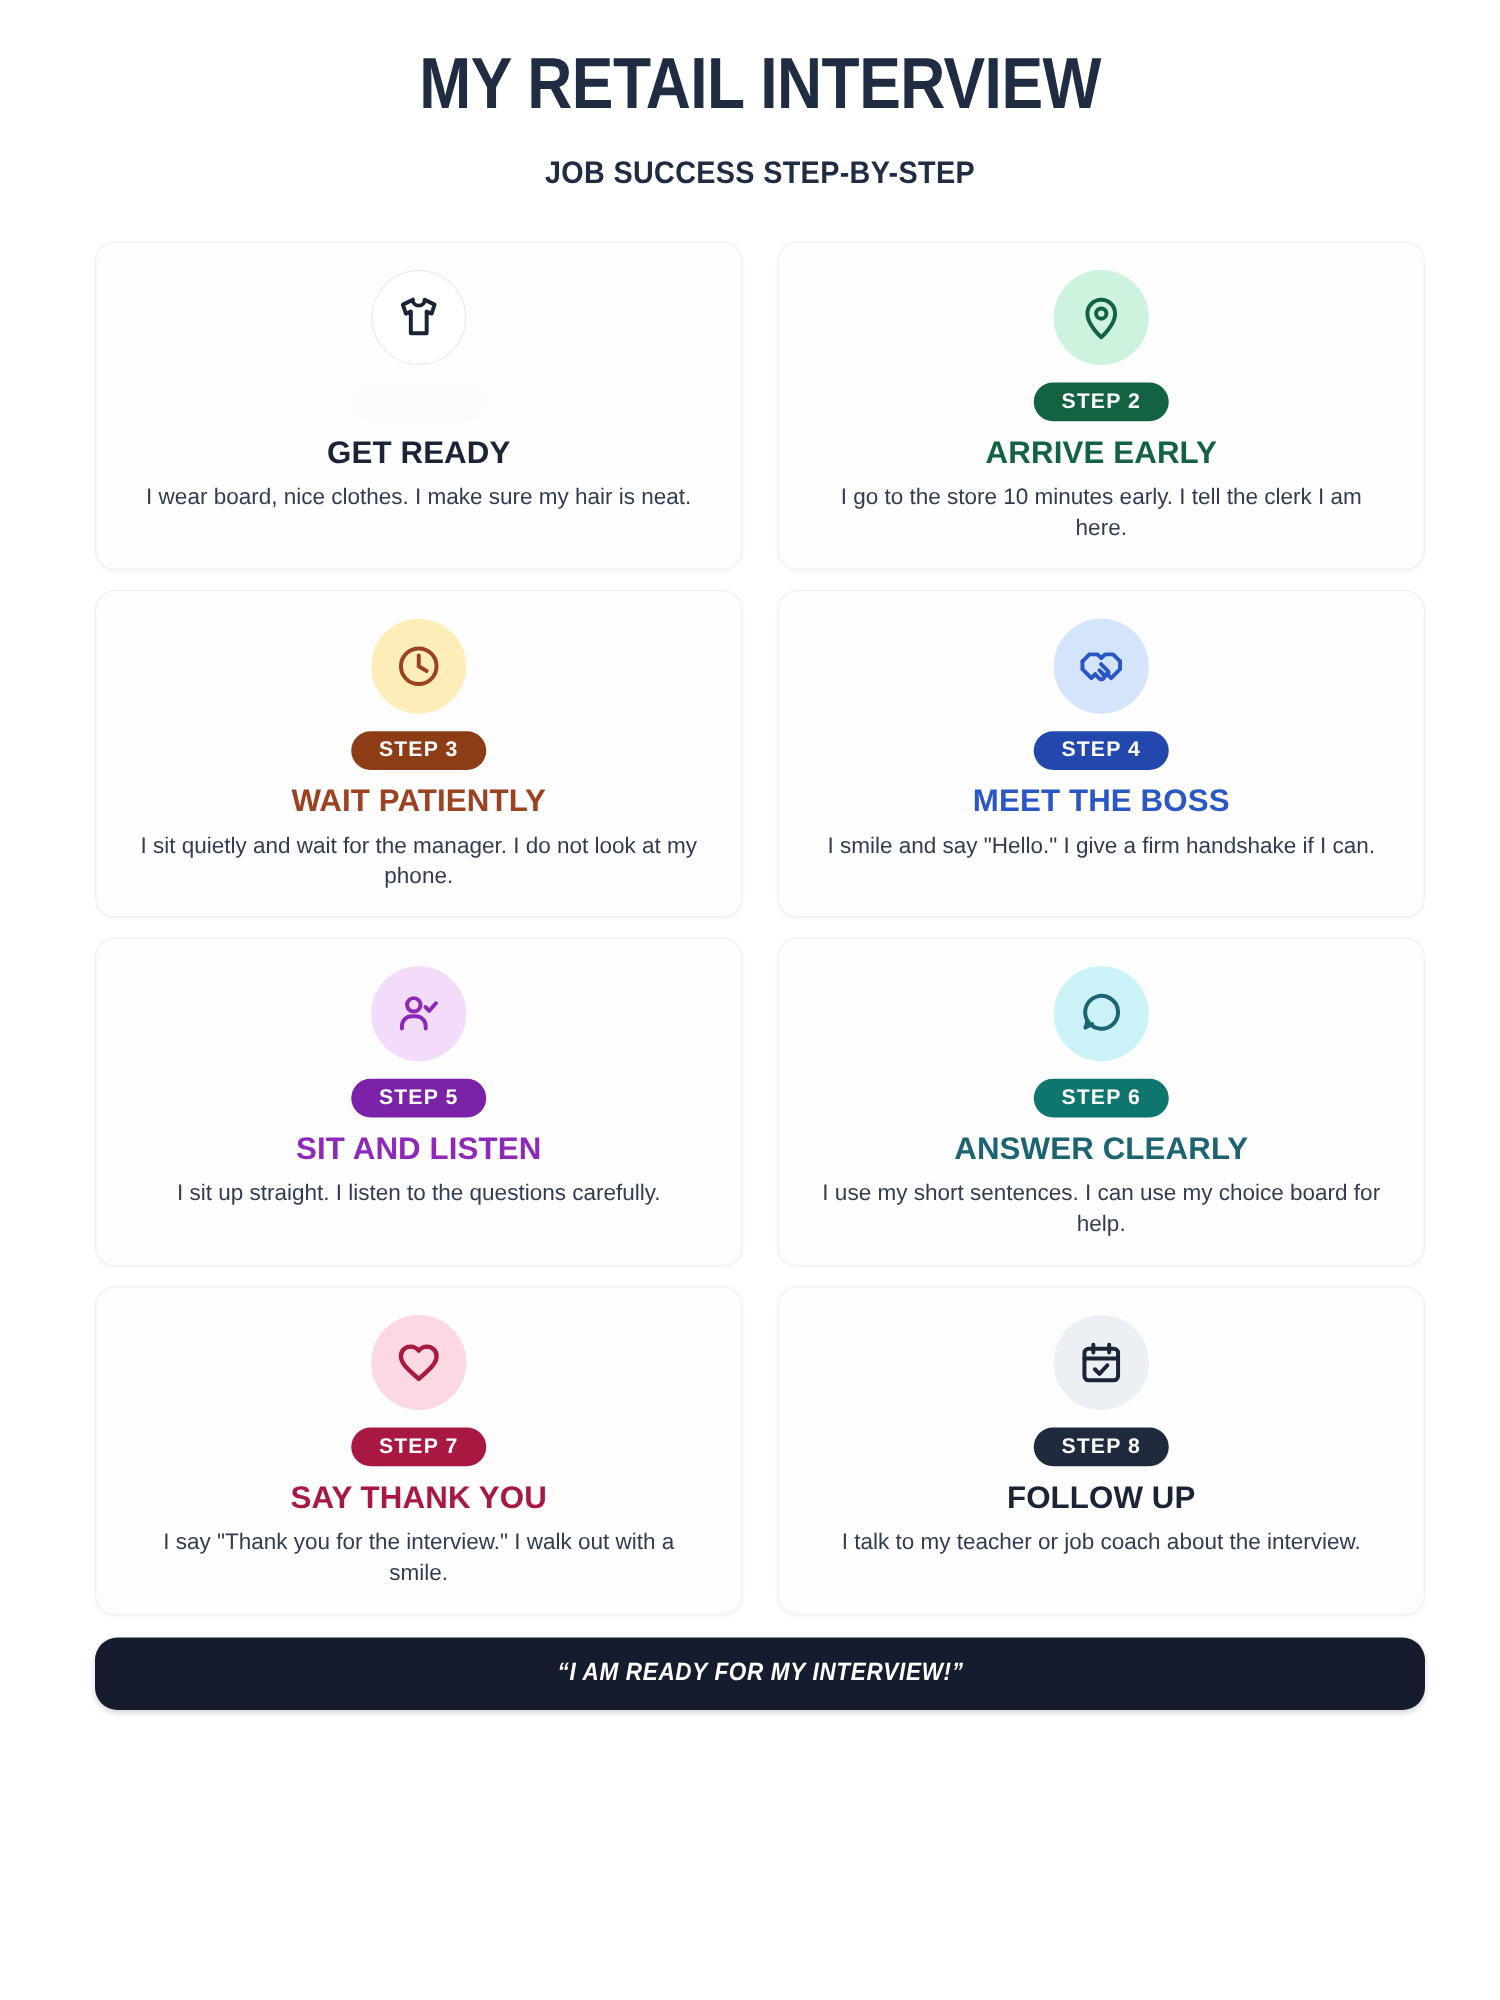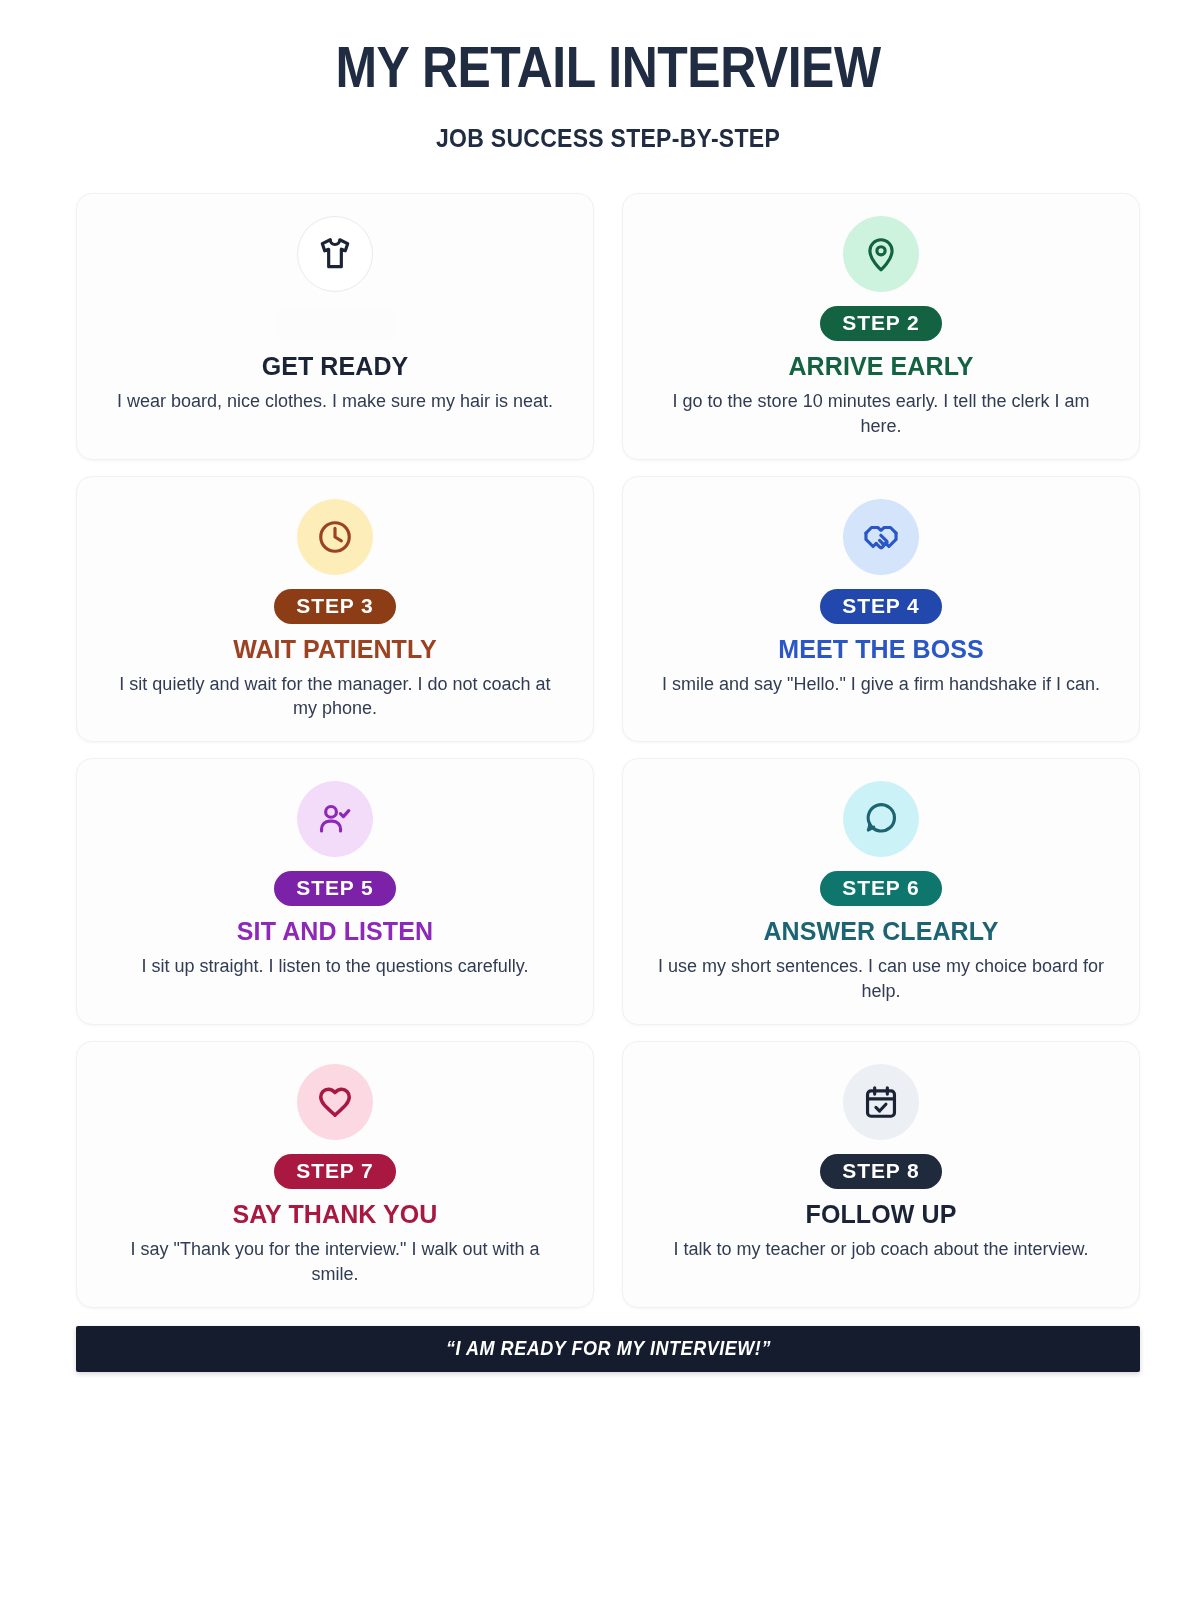--- a/index.html
+++ b/index.html
@@ -89,21 +89,21 @@
     width: 38px;
     height: 38px;
     display: block;
   }
 
   .step-badge {
     margin-top: 14px;
     display: inline-block;
     padding: 5px 22px 6px 22px;
     border-radius: 999px;
-    font-size: 21px;
+    font-size: 17px;
     font-weight: 700;
     letter-spacing: 0.9px;
     color: #ffffff;
     text-transform: uppercase;
     white-space: nowrap;
   }
 
   .card-title {
     margin-top: 11px;
     font-size: 25px;
@@ -119,22 +119,22 @@
     line-height: 1.38;
     color: #313c52;
     text-align: center;
     max-width: 460px;
   }
 
   
   .footer-banner {
     margin-top: 18px;
     background: #141c2e;
-    border-radius: 2px;
-    height: 46px;
+    border-radius: 18px;
+    height: 58px;
     display: flex;
     align-items: center;
     justify-content: center;
     box-shadow: 0 2px 5px rgba(20, 28, 46, 0.18);
   }
 
   .footer-text {
     font-family: "Liberation Sans Narrow", "Liberation Sans", sans-serif;
     font-size: 20px;
     font-weight: 700;
@@ -186,21 +186,21 @@
         <div class="icon-circle" style="background: rgb(253, 238, 185); border: 1px solid rgb(253, 238, 185); color: rgb(156, 66, 33);">
           <span>
             <svg viewBox="0 0 24 24" fill="none" stroke="currentColor" stroke-width="2" stroke-linecap="round" stroke-linejoin="round">
               <circle cx="12" cy="12" r="9"></circle>
               <path d="M12 6.5V12l4 2.4"></path>
             </svg>
           </span>
         </div>
         <div class="step-badge" style="background: rgb(140, 61, 22); color: rgb(255, 255, 255);">STEP 3</div>
         <div class="card-title" style="color: rgb(156, 66, 33);">WAIT PATIENTLY</div>
-        <div class="card-desc">I sit quietly and wait for the manager. I do not coach at my phone.</div>
+        <div class="card-desc">I sit quietly and wait for the manager. I do not look at my phone.</div>
       </div>
       <div class="card">
         <div class="icon-circle" style="background: rgb(211, 228, 251); border: 1px solid rgb(211, 228, 251); color: rgb(42, 86, 198);">
           <span>
             <svg viewBox="0 0 24 24" fill="none" stroke="currentColor" stroke-width="2" stroke-linecap="round" stroke-linejoin="round">
               <path d="M2.5 9.5 6 6h4l2 1.8L14 6h4l3.5 3.5"></path>
               <path d="M21.5 9.5v4L17 18l-2.2-2.2"></path>
               <path d="M2.5 9.5v4L7 18l2-2"></path>
               <path d="M9 16.2l2.1 2.1a1.4 1.4 0 0 0 2-2"></path>
               <path d="M11.1 14.1l2.2 2.2a1.4 1.4 0 0 0 2-2l-3.4-3.4"></path>

